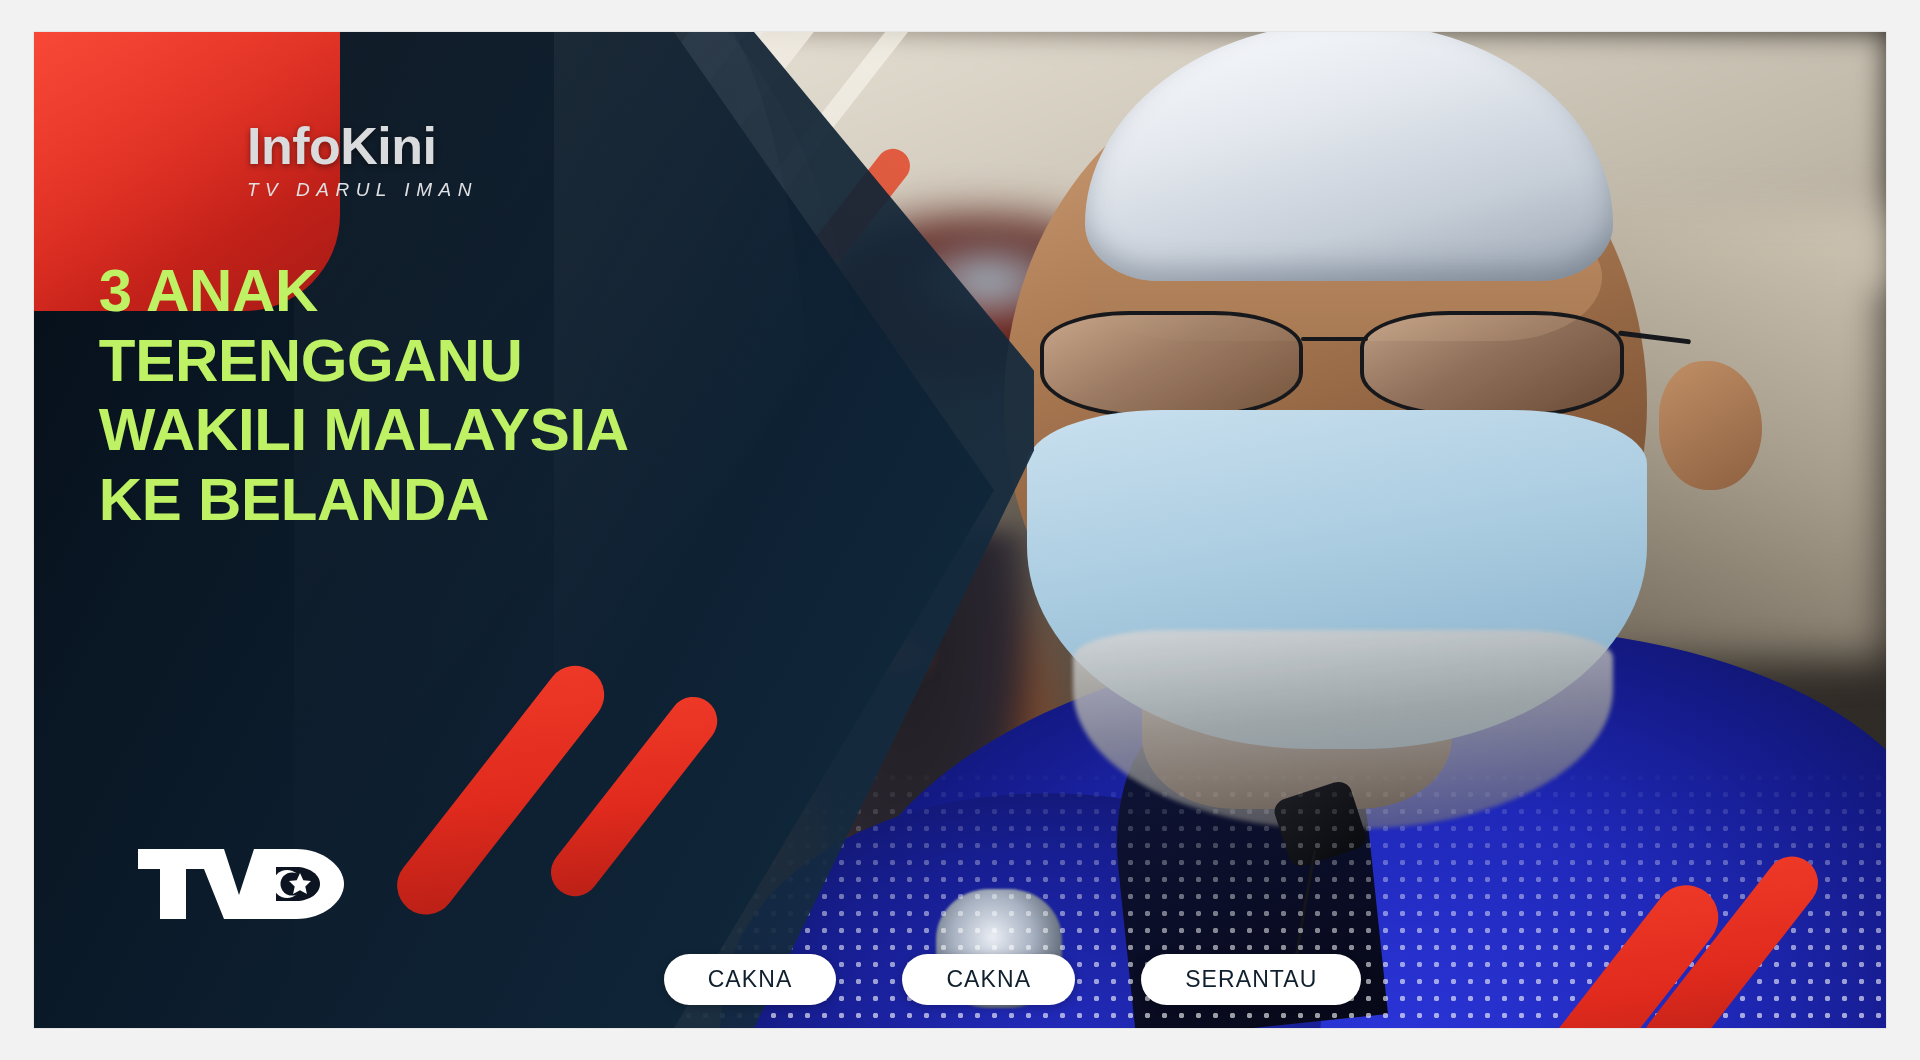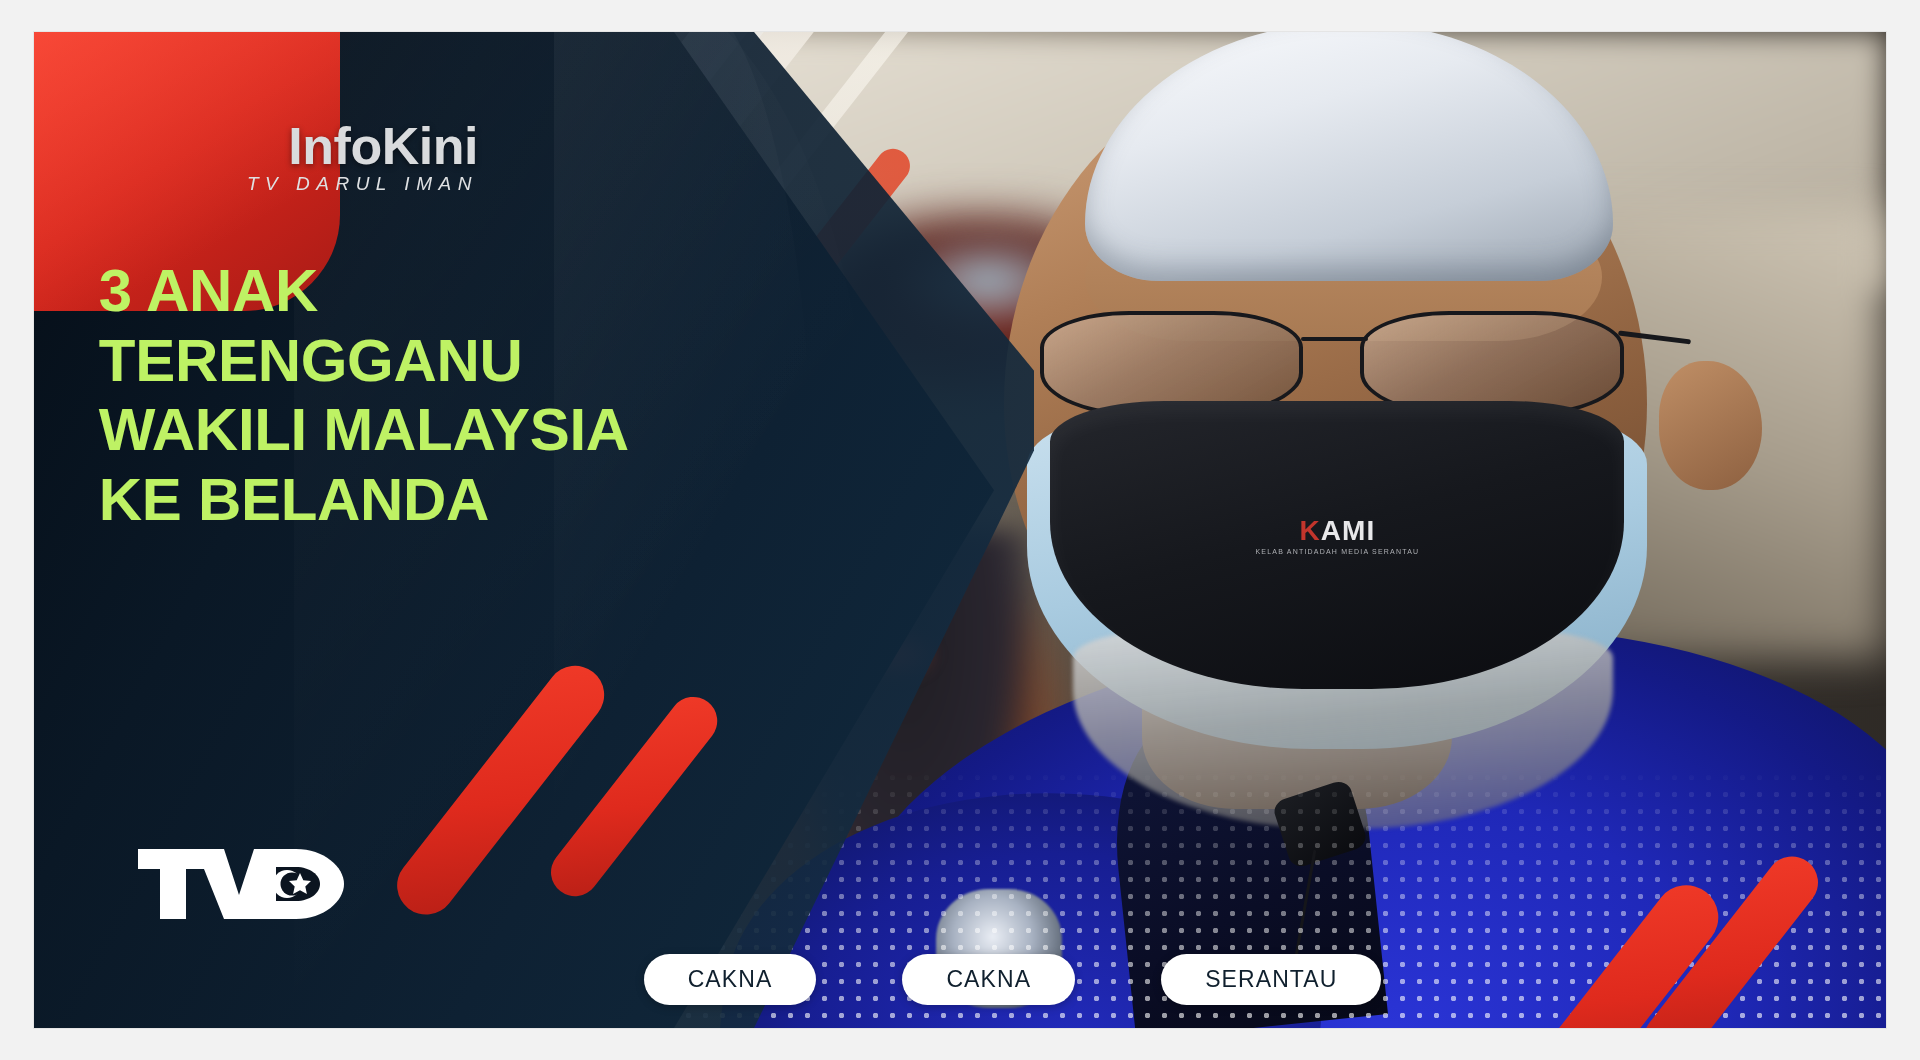--- a/index.html
+++ b/index.html
@@ -256,47 +256,47 @@
   }
 
   
   .bar{
     position:absolute;border-radius:999px;
     background:linear-gradient(135deg,#f03a28 0%,#df2a1d 55%,#b81f16 100%);
     z-index:6;
   }
 
   
-  .brand{position:absolute;left:11.5%;top:8.8%;z-index:8;text-align:right;}
+  .brand{position:absolute;left:11.5%;top:8.8%;z-index:8;text-align:left;}
   .brand-title{
     font-size:52px;font-weight:700;color:#d9dbdd;letter-spacing:-0.5px;line-height:1;
     text-shadow:0 2px 6px rgba(0,0,0,.45);
   }
   .brand-sub{
     font-size:19px;color:#dfe1e3;letter-spacing:6.5px;font-style:italic;font-weight:400;
-    margin-top:1px;
+    margin-top:7px;
   }
 
   
   .headline{
     position:absolute;left:3.5%;top:22.5%;width:45%;z-index:8;
     color:#bef264;
     font-size:60px;font-weight:700;line-height:1.16;
     letter-spacing:-0.3px;
     text-transform:uppercase;
   }
   .headline div{white-space:nowrap;}
 
   
   .tvd{position:absolute;left:5.5%;bottom:10.5%;z-index:9;width:210px;height:78px;}
 
   
   .pills{
     position:absolute;left:0;right:6px;bottom:2.3%;
-    display:flex;justify-content:center;gap:86px;
+    display:flex;justify-content:center;gap:66px;
     z-index:10;padding-left:6%;
   }
   .pill{
     background:#ffffff;color:#10202e;
     font-size:23px;letter-spacing:1.1px;
     padding:12px 44px;border-radius:999px;
     box-shadow:0 2px 8px rgba(0,0,0,.25);
     white-space:nowrap;
   }
 </style>
@@ -327,26 +327,20 @@
         <div class="sh-cap"></div>
         <div class="sh-ear"></div>
         <div class="sh-glasses">
           <div class="lens l"></div>
           <div class="lens r"></div>
           <div class="bridge"></div>
           <div class="temple"></div>
         </div>
         <div class="sh-bluemask"></div>
         <div class="sh-beard"></div>
-        <div class="sh-mask">
-          <div class="kami">
-            <div class="k1"><b>K</b><span>AMI</span></div>
-            <div class="k2">KELAB ANTIDADAH MEDIA SERANTAU</div>
-          </div>
-        </div>
         <div class="sh-mic"></div>
         <div class="sh-mic-cord"></div>
         <div class="sh-badge"></div>
       </div>
 
       <div class="streaks">
         <div class="streak" style="left:718px;top:-80px;width:46px;height:1250px;background:linear-gradient(180deg,rgba(255,255,255,.92),rgba(235,230,220,.55));"></div>
         <div class="streak" style="left:772px;top:-90px;width:22px;height:1260px;background:linear-gradient(180deg,rgba(255,255,255,.7),rgba(220,215,205,.35));"></div>
         <div class="streak" style="left:804px;top:-96px;width:40px;height:1270px;background:linear-gradient(180deg,rgba(245,240,232,.82),rgba(205,198,186,.45));"></div>
         <div class="streak" style="left:856px;top:110px;width:34px;height:900px;background:linear-gradient(180deg,rgba(226,70,40,.85),rgba(170,45,28,.5));"></div>

